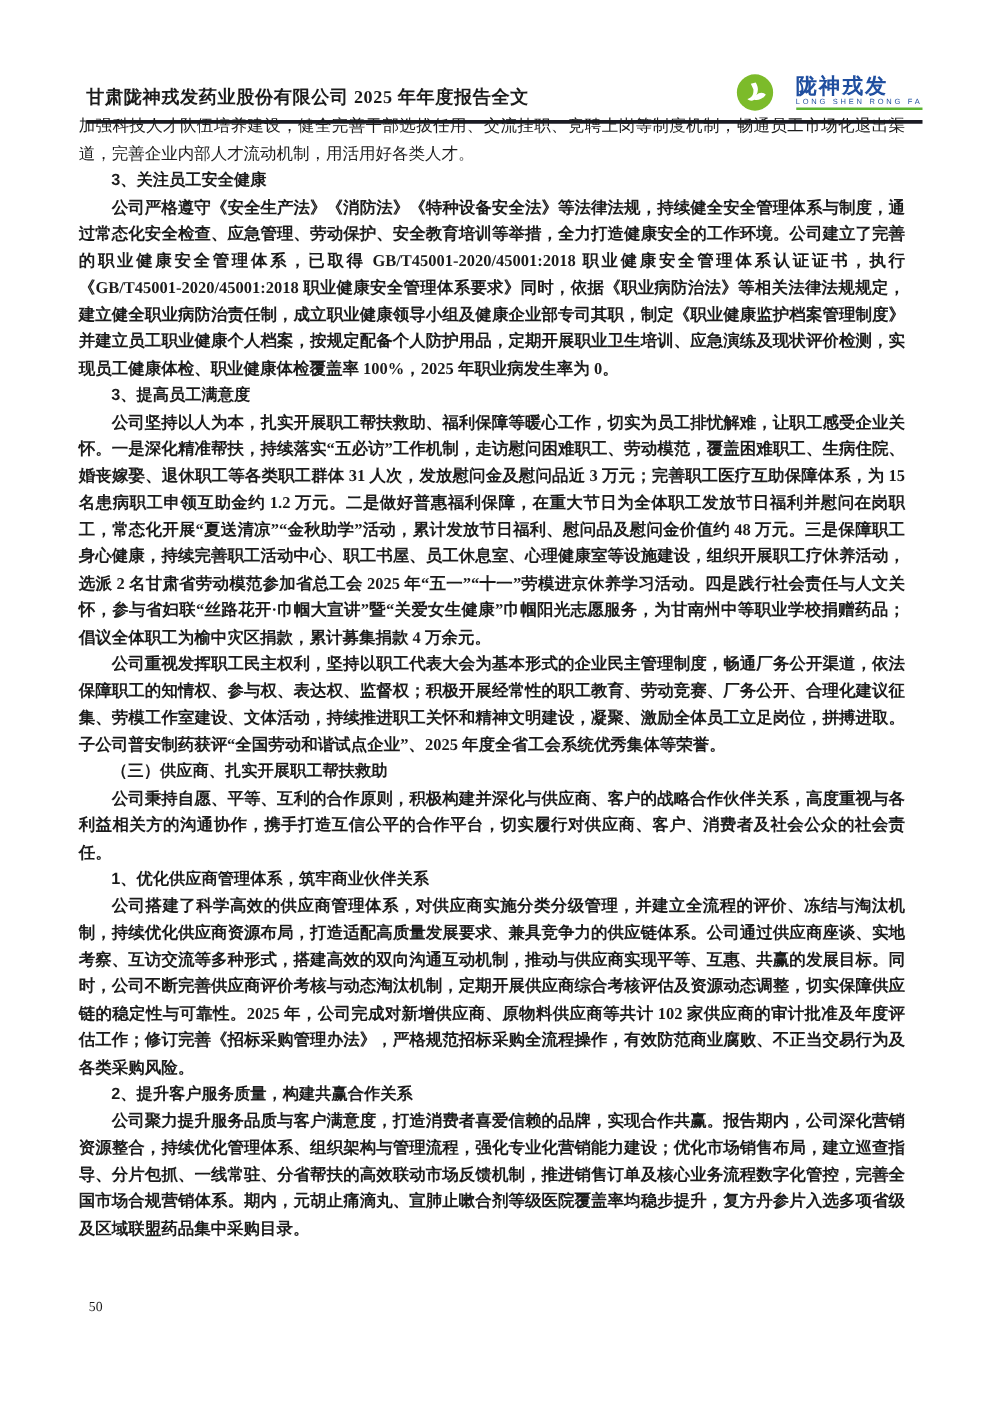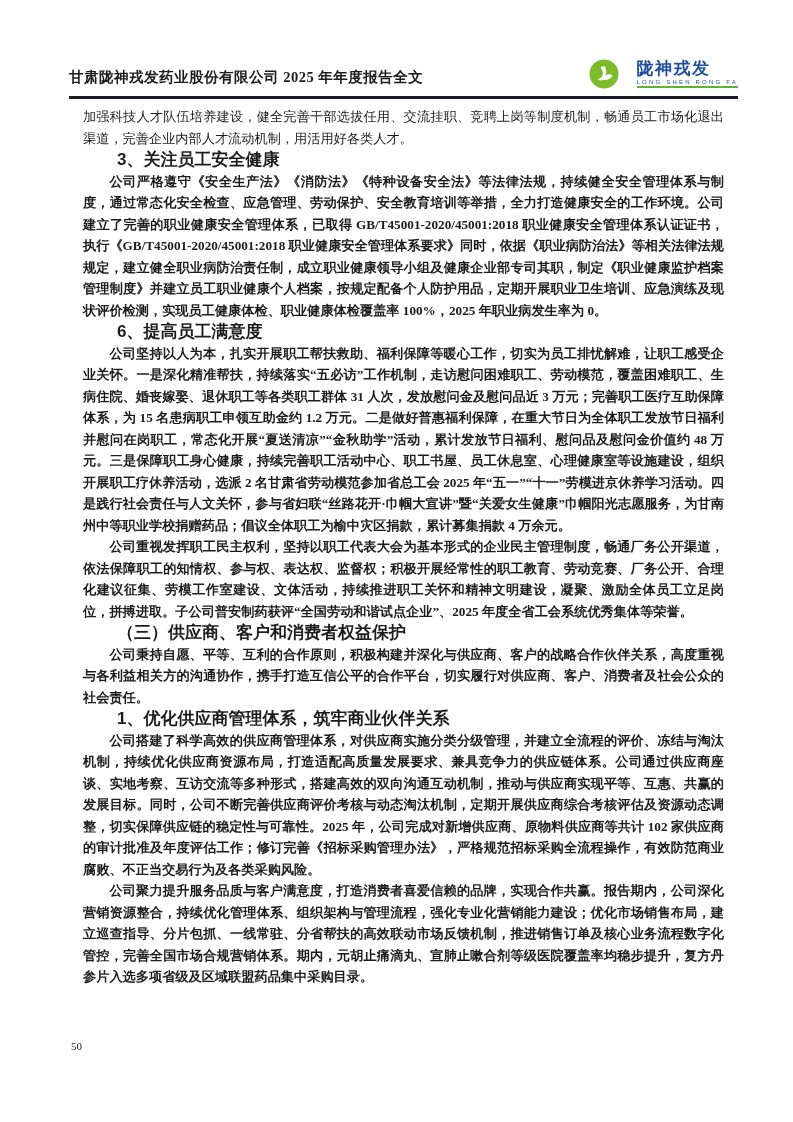--- a/index.html
+++ b/index.html
@@ -64,35 +64,34 @@
     width: 100%;
     height: 2px;
     background: #5cb531;
     margin-top: 1px;
   }
 
   
   .doc-body {
     position: absolute;
     top: 90px;
-    left: 83px;
+    left: 63px;
     right: 69px;
     font-size: 13.2px;
     line-height: 21.5px;
     text-align: justify;
-    margin-top: 16px;
   }
   .doc-body p { margin: 0; }
   .paragraph { text-indent: 2em; font-weight: bold; }
   .paragraph_continued { text-indent: 0; }
   .heading {
     font-family: "Liberation Sans", "DejaVu Sans", sans-serif;
     font-weight: bold;
     text-indent: 2em;
-    font-size: 17px;
+    font-size: 13px;
   }
 
   
   .footer {
     position: absolute;
     left: 71px;
     top: 1040px;
     font-size: 11px;
   }
 </style>
@@ -115,25 +114,26 @@
         <span class="logo-en">LONG SHEN RONG FA</span>
         <span class="logo-rule"></span>
       </span>
     </div>
   </div>
 
   <main class="doc-body">
       <p class="paragraph_continued">加强科技人才队伍培养建设，健全完善干部选拔任用、交流挂职、竞聘上岗等制度机制，畅通员工市场化退出渠道，完善企业内部人才流动机制，用活用好各类人才。</p>
       <p class="heading">3、关注员工安全健康</p>
       <p class="paragraph">公司严格遵守《安全生产法》《消防法》《特种设备安全法》等法律法规，持续健全安全管理体系与制度，通过常态化安全检查、应急管理、劳动保护、安全教育培训等举措，全力打造健康安全的工作环境。公司建立了完善的职业健康安全管理体系，已取得 GB/T45001-2020/45001:2018 职业健康安全管理体系认证证书，执行《GB/T45001-2020/45001:2018 职业健康安全管理体系要求》同时，依据《职业病防治法》等相关法律法规规定，建立健全职业病防治责任制，成立职业健康领导小组及健康企业部专司其职，制定《职业健康监护档案管理制度》并建立员工职业健康个人档案，按规定配备个人防护用品，定期开展职业卫生培训、应急演练及现状评价检测，实现员工健康体检、职业健康体检覆盖率 100%，2025 年职业病发生率为 0。</p>
-      <p class="heading">6、提高员工满意度</p>
+      <p class="heading">3、提高员工满意度</p>
       <p class="paragraph">公司坚持以人为本，扎实开展职工帮扶救助、福利保障等暖心工作，切实为员工排忧解难，让职工感受企业关怀。一是深化精准帮扶，持续落实“五必访”工作机制，走访慰问困难职工、劳动模范，覆盖困难职工、生病住院、婚丧嫁娶、退休职工等各类职工群体 31 人次，发放慰问金及慰问品近 3 万元；完善职工医疗互助保障体系，为 15 名患病职工申领互助金约 1.2 万元。二是做好普惠福利保障，在重大节日为全体职工发放节日福利并慰问在岗职工，常态化开展“夏送清凉”“金秋助学”活动，累计发放节日福利、慰问品及慰问金价值约 48 万元。三是保障职工身心健康，持续完善职工活动中心、职工书屋、员工休息室、心理健康室等设施建设，组织开展职工疗休养活动，选派 2 名甘肃省劳动模范参加省总工会 2025 年“五一”“十一”劳模进京休养学习活动。四是践行社会责任与人文关怀，参与省妇联“丝路花开·巾帼大宣讲”暨“关爱女生健康”巾帼阳光志愿服务，为甘南州中等职业学校捐赠药品；倡议全体职工为榆中灾区捐款，累计募集捐款 4 万余元。</p>
       <p class="paragraph">公司重视发挥职工民主权利，坚持以职工代表大会为基本形式的企业民主管理制度，畅通厂务公开渠道，依法保障职工的知情权、参与权、表达权、监督权；积极开展经常性的职工教育、劳动竞赛、厂务公开、合理化建议征集、劳模工作室建设、文体活动，持续推进职工关怀和精神文明建设，凝聚、激励全体员工立足岗位，拼搏进取。子公司普安制药获评“全国劳动和谐试点企业”、2025 年度全省工会系统优秀集体等荣誉。</p>
-      <p class="heading">（三）供应商、客户和消费者权益保护</p>
+      <p class="heading">（三）供应商、扎实开展职工帮扶救助</p>
       <p class="paragraph">公司秉持自愿、平等、互利的合作原则，积极构建并深化与供应商、客户的战略合作伙伴关系，高度重视与各利益相关方的沟通协作，携手打造互信公平的合作平台，切实履行对供应商、客户、消费者及社会公众的社会责任。</p>
       <p class="heading">1、优化供应商管理体系，筑牢商业伙伴关系</p>
       <p class="paragraph">公司搭建了科学高效的供应商管理体系，对供应商实施分类分级管理，并建立全流程的评价、冻结与淘汰机制，持续优化供应商资源布局，打造适配高质量发展要求、兼具竞争力的供应链体系。公司通过供应商座谈、实地考察、互访交流等多种形式，搭建高效的双向沟通互动机制，推动与供应商实现平等、互惠、共赢的发展目标。同时，公司不断完善供应商评价考核与动态淘汰机制，定期开展供应商综合考核评估及资源动态调整，切实保障供应链的稳定性与可靠性。2025 年，公司完成对新增供应商、原物料供应商等共计 102 家供应商的审计批准及年度评估工作；修订完善《招标采购管理办法》，严格规范招标采购全流程操作，有效防范商业腐败、不正当交易行为及各类采购风险。</p>
+      <p class="heading">2、提升客户服务质量，构建共赢合作关系</p>
       <p class="paragraph">公司聚力提升服务品质与客户满意度，打造消费者喜爱信赖的品牌，实现合作共赢。报告期内，公司深化营销资源整合，持续优化管理体系、组织架构与管理流程，强化专业化营销能力建设；优化市场销售布局，建立巡查指导、分片包抓、一线常驻、分省帮扶的高效联动市场反馈机制，推进销售订单及核心业务流程数字化管控，完善全国市场合规营销体系。期内，元胡止痛滴丸、宣肺止嗽合剂等级医院覆盖率均稳步提升，复方丹参片入选多项省级及区域联盟药品集中采购目录。</p>
     </main>
 
   <div class="footer">50</div>
 
 </div>
 
 </body></html>

